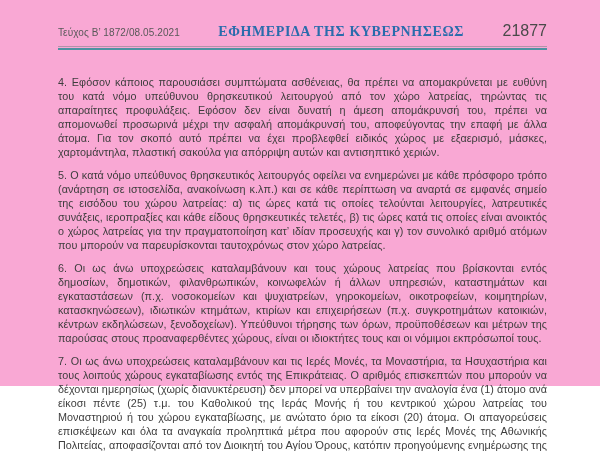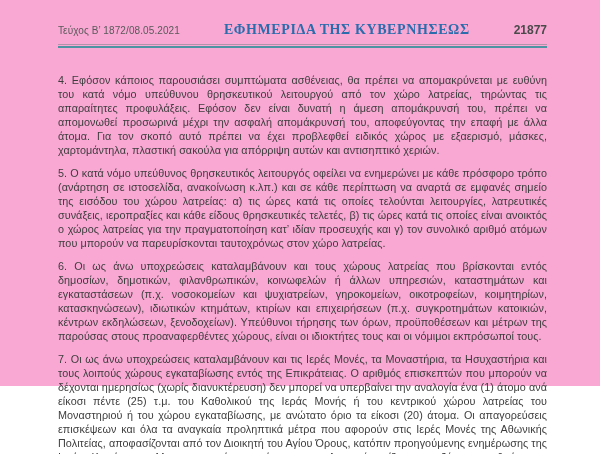--- a/index.html
+++ b/index.html
@@ -36,24 +36,23 @@
     font-family: "Liberation Serif", serif;
     font-weight: bold;
     font-size: 14px;
     color: #2a6cac;
     letter-spacing: 0.6px;
     white-space: nowrap;
     flex: 1;
     text-align: center;
   }
   .page-number {
-    font-size: 12px;
+    font-size: 16px;
     color: #4a4a4a;
     white-space: nowrap;
-    font-weight: bold;
   }
   .header-rule {
     height: 1px;
     border-top: 1px solid #72808487;
     border-bottom: 2px solid #4e93a2;
   }
   .doc-body {
     margin-top: 25px;
   }
   .doc-body p {

